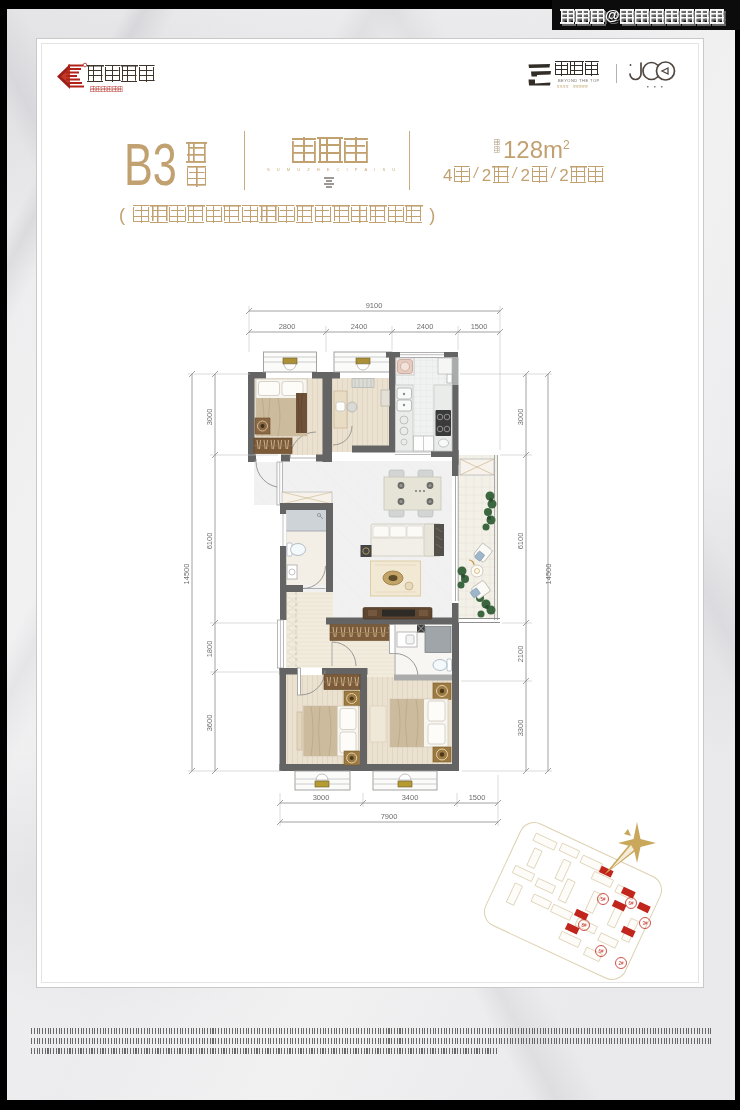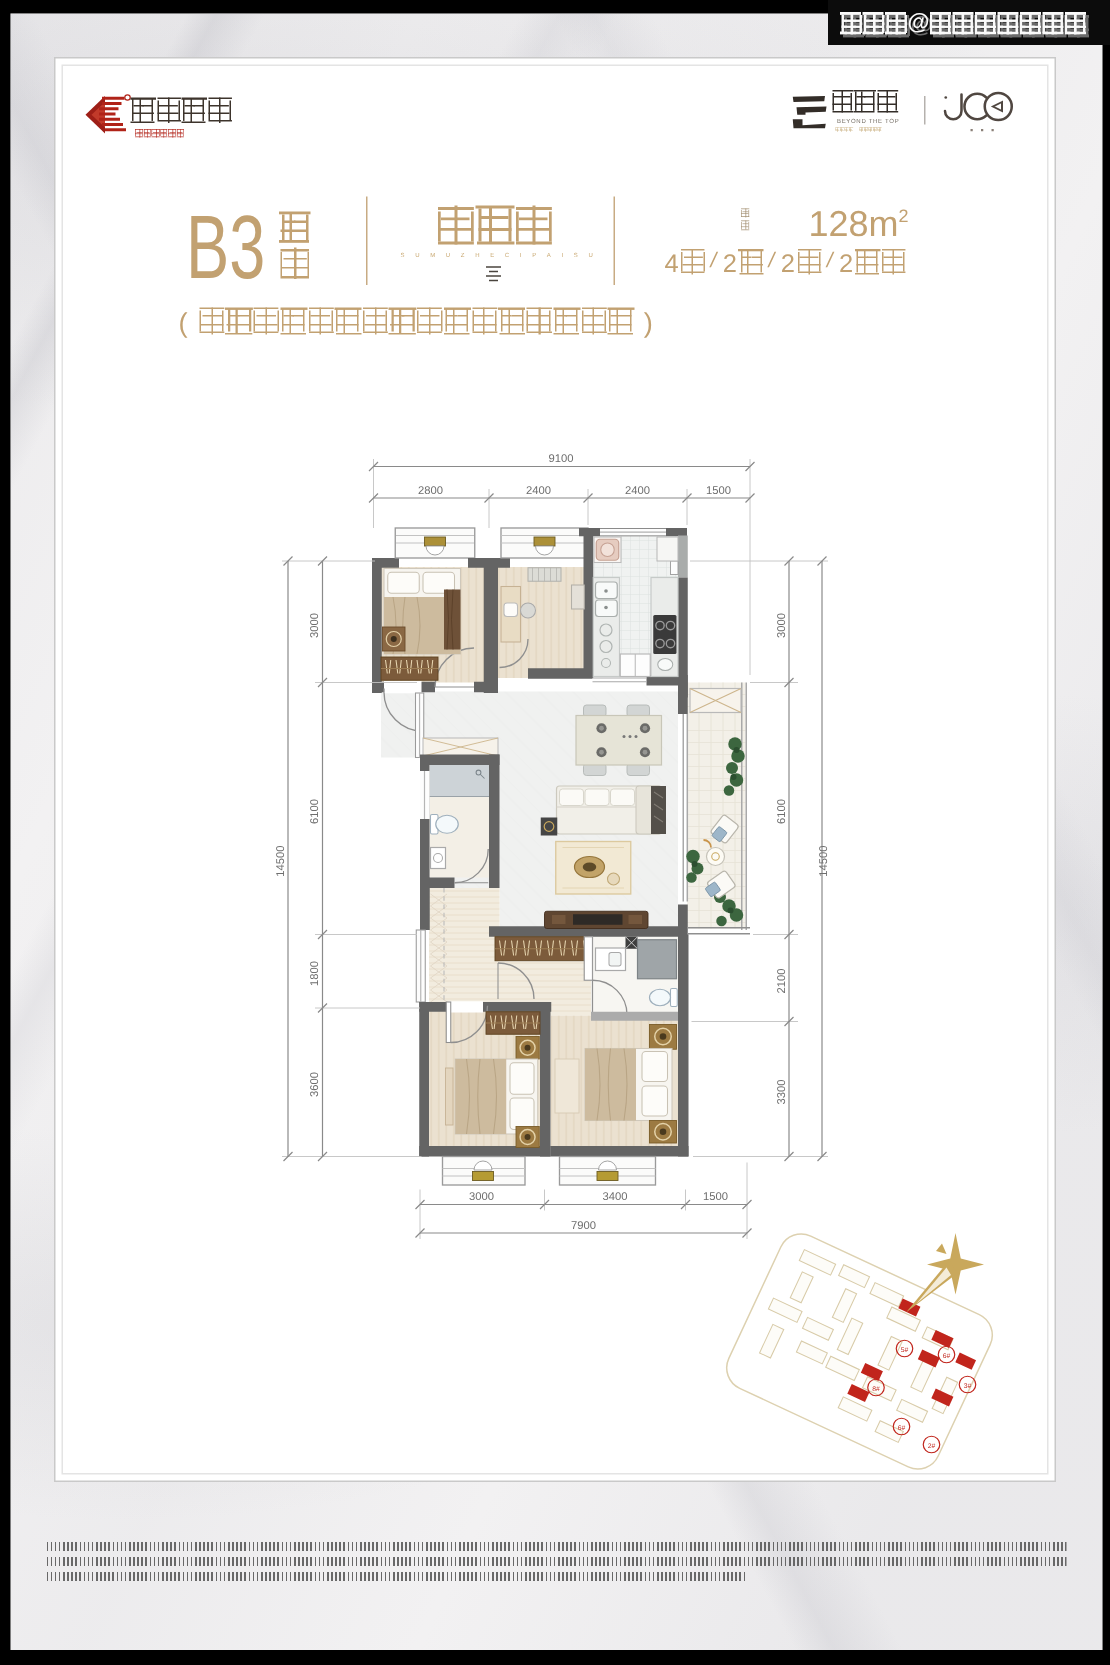--- a/index.html
+++ b/index.html
@@ -127,21 +127,21 @@
       <line x1="5" y1="6" x2="11" y2="6"></line>
   <line x1="3" y1="9" x2="13" y2="9"></line>
       <line x1="5" y1="12" x2="11" y2="12"></line>
  </g>
 </svg>
 
 <div style="position:absolute;left:409px;top:131px;width:1px;height:59px;background:#c8ab83;"></div>
 
 <div style="position:absolute;left:494px;top:139px;font-size:6px;color:#a08c6d;line-height:7px;width:8px;">
 <span class="cj"></span><span class="cj"></span></div>
-<div style="position:absolute;left:503px;top:136px;font-size:24px;color:#c2a171;white-space:nowrap;margin-left:36px;">128m<sup style="font-size:12px;">2</sup></div>
+<div style="position:absolute;left:503px;top:136px;font-size:24px;color:#c2a171;white-space:nowrap;">128m<sup style="font-size:12px;">2</sup></div>
 
 <div id="rooms" style="position:absolute;left:443px;top:166px;font-size:17px;color:#c2a171;letter-spacing:1.2px;white-space:nowrap;">4<span class="cj"></span><span style="font-style:italic;padding:0 3px;position:relative;top:-3px;font-size:14px;">/</span>2<span class="cj b"></span><span style="font-style:italic;padding:0 3px;position:relative;top:-3px;font-size:14px;">/</span>2<span class="cj"></span><span style="font-style:italic;padding:0 3px;position:relative;top:-3px;font-size:14px;">/</span>2<span class="cj b"></span><span class="cj"></span></div>
 
 <div style="position:absolute;left:119px;top:205px;font-size:18.2px;color:#c2a171;white-space:nowrap;letter-spacing:1px;">(&nbsp;<span class="cj"></span><span class="cj b"></span><span class="cj"></span><span class="cj b"></span><span class="cj"></span><span class="cj b"></span><span class="cj"></span><span class="cj b"></span><span class="cj"></span><span class="cj b"></span><span class="cj"></span><span class="cj b"></span><span class="cj"></span><span class="cj b"></span><span class="cj"></span><span class="cj b"></span>&nbsp;)</div>
 
 <svg id="plan" width="740" height="1110" viewBox="0 0 740 1110" style="position:absolute;left:0;top:0;">
 <defs>
 <pattern id="wood" width="5" height="40" patternUnits="userSpaceOnUse">
  <rect width="5" height="40" fill="#ebe1d0"></rect>
  <line x1="2.5" y1="0" x2="2.5" y2="40" stroke="#decfb6" stroke-width="0.6"></line>

